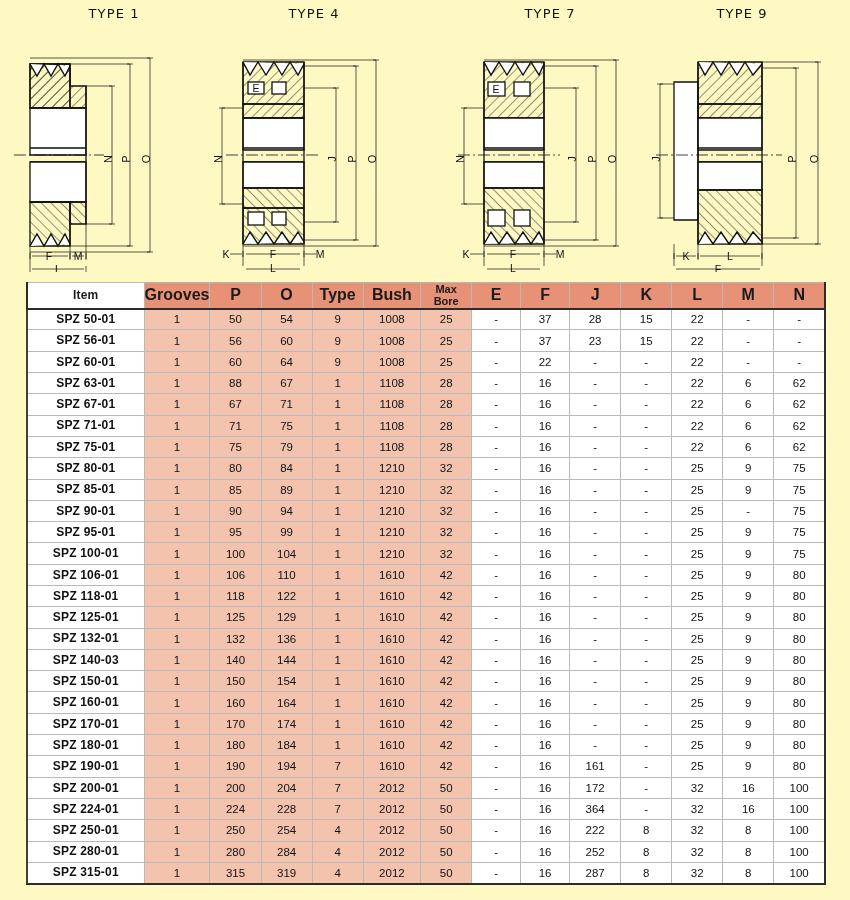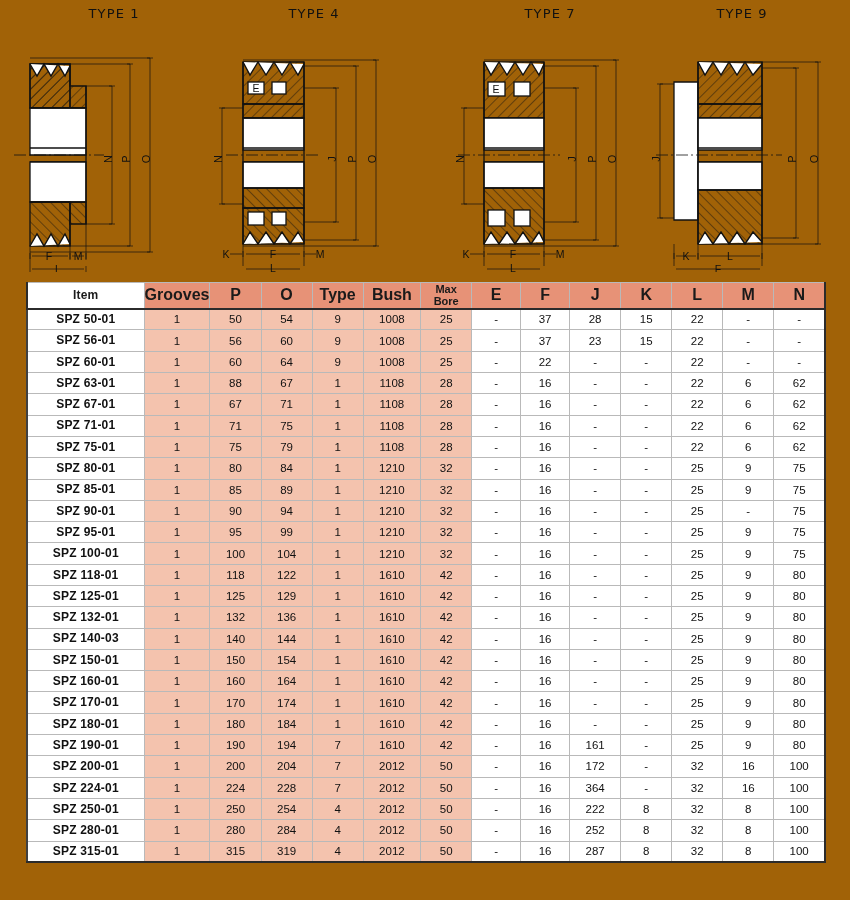--- a/index.html
+++ b/index.html
@@ -6,21 +6,21 @@
   html, body {
     margin: 0; padding: 0;
     width: 850px; height: 900px;
     background: #ffffff;
     font-family: "Liberation Sans", sans-serif;
   }
   #page {
     position: relative;
     width: 850px; height: 900px;
     overflow: hidden;
-    background: #a16207;
+    background: #fef9c3;
   }
 
   
   #drawings {
     position: absolute;
     left: 0; top: 0;
     width: 850px; height: 272px;
   }
   .fig {
     position: absolute;
@@ -574,20 +574,36 @@
             <td class="peach sep-right">32</td>
             <td class="plain">-</td>
             <td class="plain">16</td>
             <td class="plain">-</td>
             <td class="plain">-</td>
             <td class="plain">25</td>
             <td class="plain">9</td>
             <td class="plain">75</td>
           </tr>
           <tr>
+            <td class="item">SPZ  106-01</td>
+            <td class="peach sep-left">1</td>
+            <td class="peach">106</td>
+            <td class="peach">110</td>
+            <td class="peach">1</td>
+            <td class="peach">1610</td>
+            <td class="peach sep-right">42</td>
+            <td class="plain">-</td>
+            <td class="plain">16</td>
+            <td class="plain">-</td>
+            <td class="plain">-</td>
+            <td class="plain">25</td>
+            <td class="plain">9</td>
+            <td class="plain">80</td>
+          </tr>
+          <tr>
             <td class="item">SPZ  118-01</td>
             <td class="peach sep-left">1</td>
             <td class="peach">118</td>
             <td class="peach">122</td>
             <td class="peach">1</td>
             <td class="peach">1610</td>
             <td class="peach sep-right">42</td>
             <td class="plain">-</td>
             <td class="plain">16</td>
             <td class="plain">-</td>

